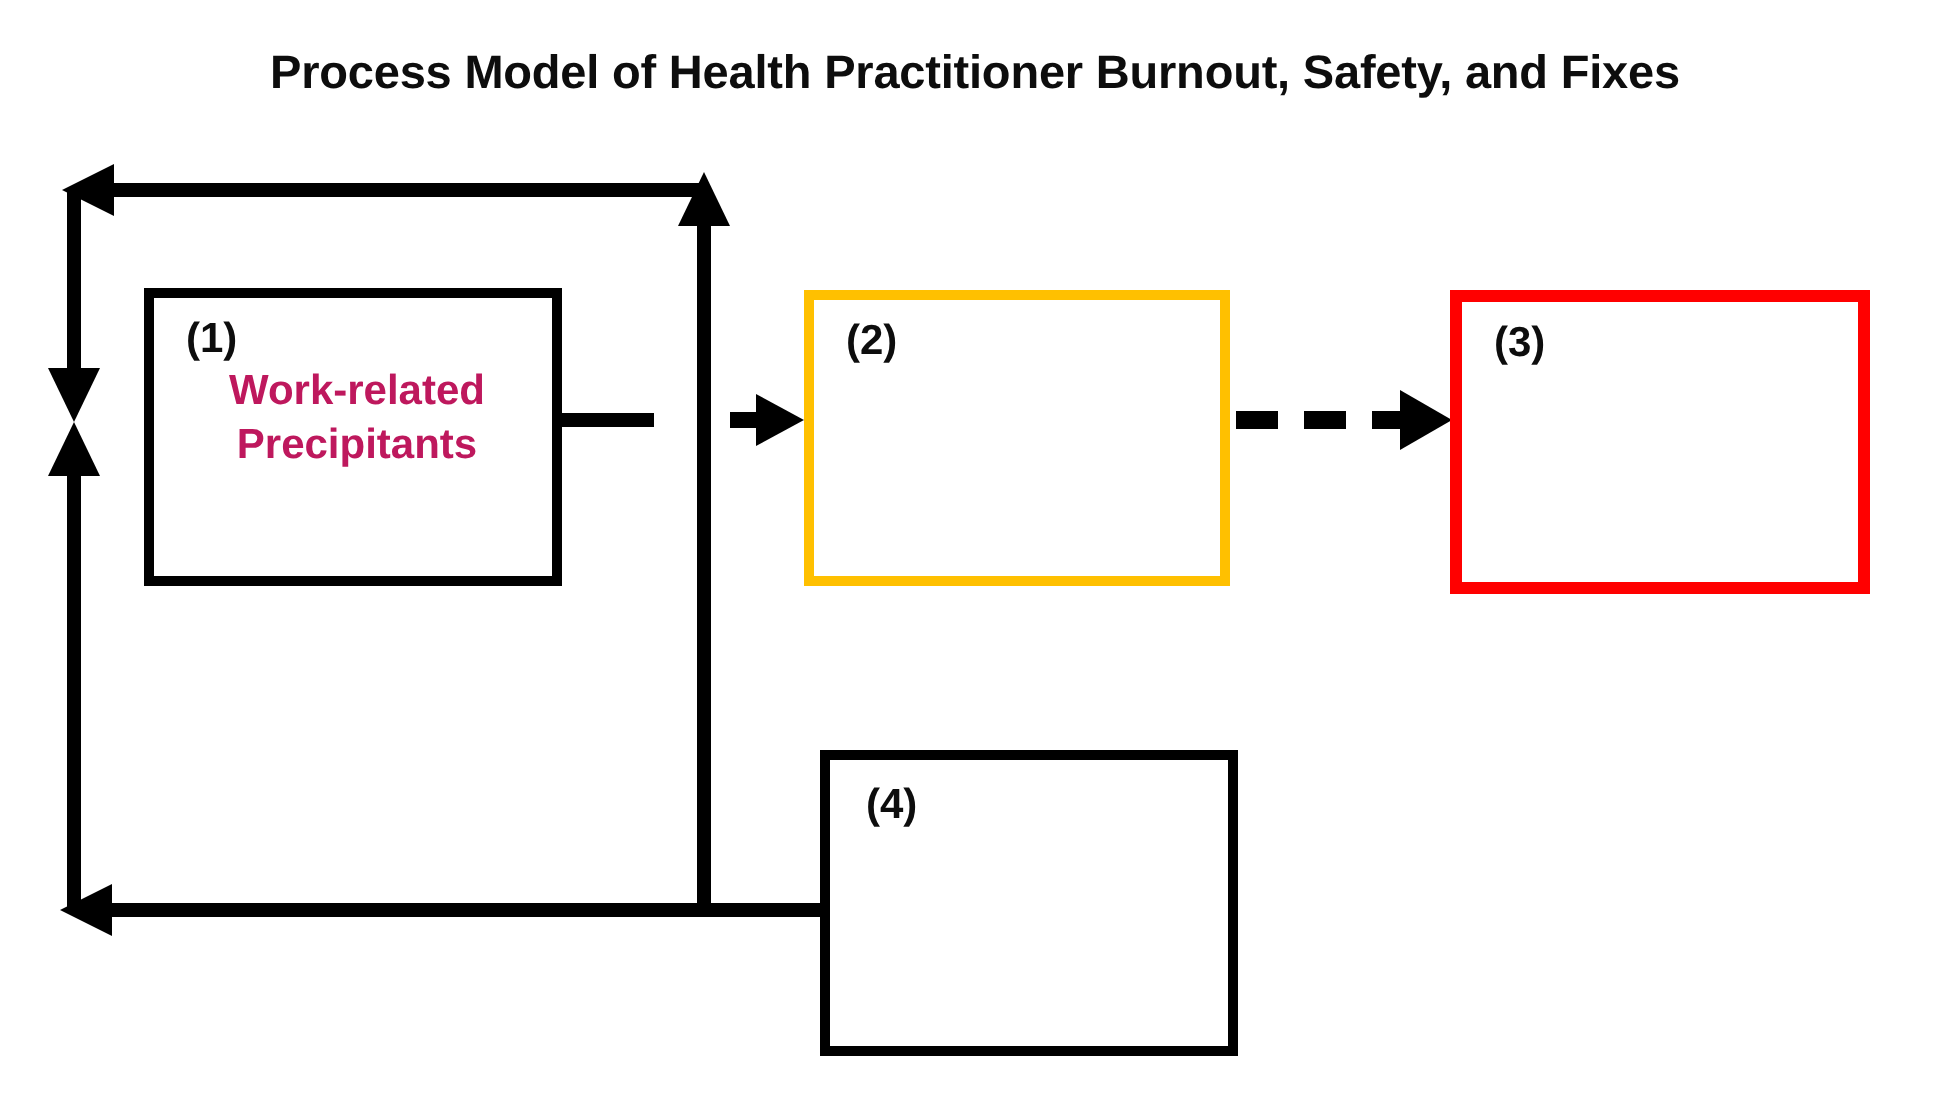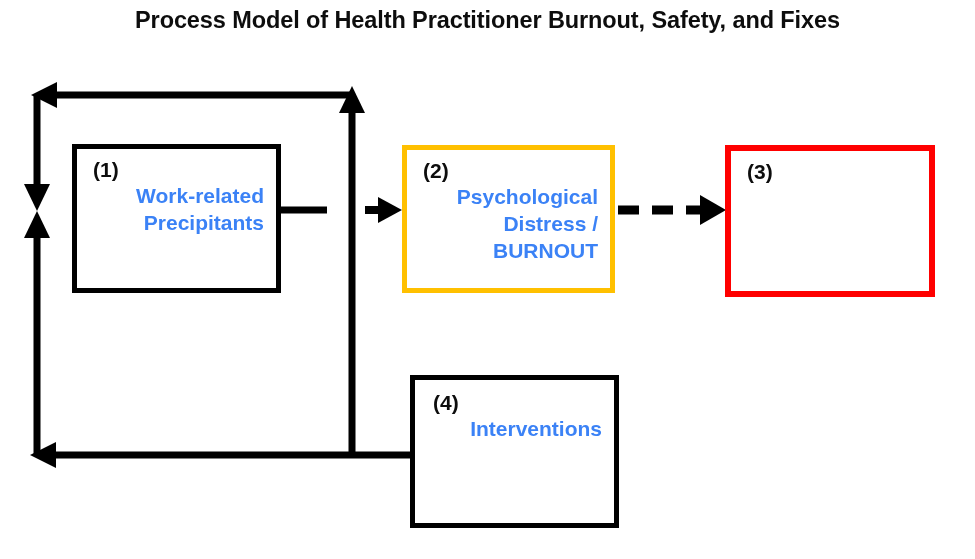--- a/index.html
+++ b/index.html
@@ -16,21 +16,21 @@
     width: 975px;
     height: 559px;
     background: #ffffff;
     overflow: hidden;
   }
 
   
   #diagram-title {
     position: absolute;
     left: 0;
-    top: 4px;
+    top: 20px;
     width: 975px;
     text-align: center;
     font-size: 23.5px;
     font-weight: bold;
     color: #0d0d0d;
     letter-spacing: -0.1px;
     line-height: 32px;
     white-space: nowrap;
   }
 
@@ -56,22 +56,22 @@
   .node-num {
     font-size: 21px;
     font-weight: bold;
     color: #0d0d0d;
     text-align: left;
     line-height: 24px;
   }
   .node-label {
     font-size: 21px;
     font-weight: bold;
-    color: #3b82f6;
-    text-align: right;
+    color: #be185d;
+    text-align: center;
     line-height: 27px;
     white-space: pre-line;
   }
 
   
   #box-1 {
     left: 72px;  top: 144px;
     width: 209px; height: 149px;
     border: 5px solid #000000;
     padding: 9px 12px 0 16px;
@@ -147,27 +147,23 @@
   </svg>
 
   <div class="node-box" id="box-1">
     <div class="node-num">(1)</div>
     <div class="node-label">Work-related
 Precipitants</div>
   </div>
 
   <div class="node-box" id="box-2">
     <div class="node-num">(2)</div>
-    <div class="node-label">Psychological
-Distress /
-BURNOUT</div>
   </div>
 
   <div class="node-box" id="box-3">
     <div class="node-num">(3)</div>
   </div>
 
   <div class="node-box" id="box-4">
     <div class="node-num">(4)</div>
-    <div class="node-label">Interventions</div>
   </div>
 
 </div>
 
 </body></html>

